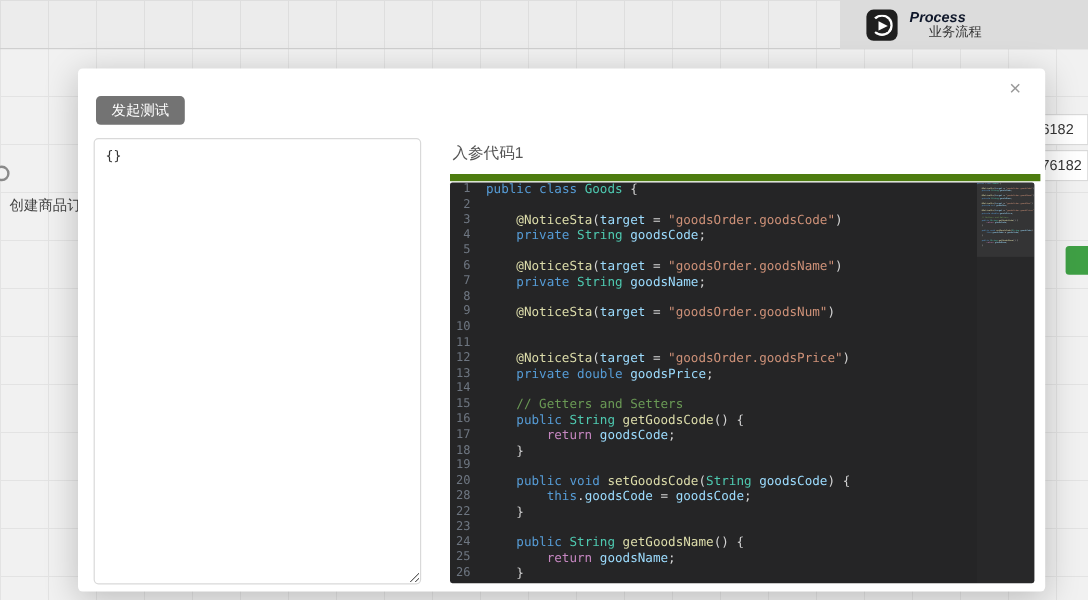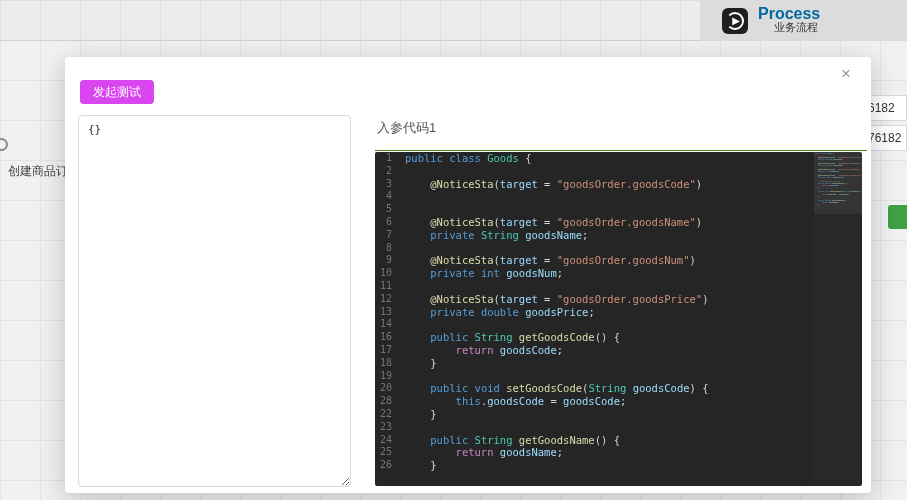--- a/index.html
+++ b/index.html
@@ -26,21 +26,21 @@
   .process-logo {
     width:26px; height:26px; border-radius:6px; background:#1f1f1f;
     color:#fff; display:flex; align-items:center; justify-content:center;
     font-size:12px; position:relative;
   }
   .process-logo::before {
     content:""; position:absolute; inset:4px; border:2px solid #fff; border-radius:50%;
     border-left-color:transparent;
   }
   .process-logo span { position:relative; font-size:10px; left:1px; }
-  .process-title { font-size:16px; font-weight:bold; color:#0369a1; line-height:14px; }
+  .process-title { font-size:12px; font-weight:bold; color:#0f172a; line-height:14px;font-style:italic; }
   .process-sub   { font-size:11px; color:#333; line-height:13px;margin-left:16px; }
 
   .left-node-label { position:absolute; left:8px; top:163px; font-size:12px; color:#444; }
   .left-circle-icon {
     position:absolute; left:-5px; top:138px; width:13px; height:13px;
     border:2px solid #8a8a8a; border-radius:50%; background:#f1f1f1;
   }
   .chip {
     position:absolute; right:0; width:48px; height:26px; background:#fff;
     border:1px solid #d9d9d9; font-size:12px; color:#333;
@@ -59,34 +59,34 @@
     background:#fff; border-radius:4px;
     box-shadow:0 6px 28px rgba(0,0,0,0.22);
     z-index:10;
   }
   .close {
     position:absolute; right:14px; top:6px; font-size:17px; color:#999;
     width:22px; height:22px; text-align:center; line-height:22px; cursor:pointer;
   }
   .test-btn {
     position:absolute; left:15px; top:23px; height:24px; padding:0 13px;
-    background:#d946ef; color:#fff; border:none; border-radius:4px;
+    background:#737373; color:#fff; border:none; border-radius:4px;
     font-size:12px; font-family:"Liberation Sans", sans-serif; cursor:pointer;
   }
   .params-input {
     position:absolute; left:13px; top:58px; width:273px; height:372px;
     border:1px solid #d9d9d9; border-radius:4px; padding:7px 9px;
     font-size:11px; color:#333; font-family:"DejaVu Sans Mono", monospace;
     resize:both; outline:none;
   }
 
   .tabs {
     position:absolute; left:310px; top:58px; width:492px; height:36px;
     display:flex; align-items:flex-start; gap:28px;
-    border-bottom:1px solid #4d7c0f; font-size:13px;
+    border-bottom:6px solid #4d7c0f; font-size:13px;
   }
   .tab { padding:4px 2px 10px; color:#555; cursor:pointer; }
   .tab.active { color:#1677ff; border-bottom:2px solid #1677ff; margin-bottom:-1px; }
 
   
   .editor {
     position:absolute; left:310px; top:95px; width:487px; height:334px;
     background:#252526; overflow:hidden; border-radius:2px;
     font-family:"DejaVu Sans Mono", monospace;
   }
@@ -142,31 +142,32 @@
 
   <div class="tabs">
     <div class="tab">入参代码1</div>
   </div>
 
   <div class="editor">
     <div id="code-lines">
         <div class="cl"><span class="ln">1</span><span class="ct"><span class="kw">public</span> <span class="kw">class</span> <span class="ty">Goods</span> {</span></div>
         <div class="cl"><span class="ln">2</span><span class="ct"></span></div>
         <div class="cl"><span class="ln">3</span><span class="ct">    <span class="an">@NoticeSta</span>(<span class="id">target</span> = <span class="st">"goodsOrder.goodsCode"</span>)</span></div>
-        <div class="cl"><span class="ln">4</span></div>
+        <div class="cl"><span class="ln">4</span><span class="ct">    <span class="kw">private</span> <span class="ty">String</span> <span class="id">goodsCode</span>;</span></div>
         <div class="cl"><span class="ln">5</span><span class="ct"></span></div>
         <div class="cl"><span class="ln">6</span><span class="ct">    <span class="an">@NoticeSta</span>(<span class="id">target</span> = <span class="st">"goodsOrder.goodsName"</span>)</span></div>
         <div class="cl"><span class="ln">7</span><span class="ct">    <span class="kw">private</span> <span class="ty">String</span> <span class="id">goodsName</span>;</span></div>
         <div class="cl"><span class="ln">8</span><span class="ct"></span></div>
         <div class="cl"><span class="ln">9</span><span class="ct">    <span class="an">@NoticeSta</span>(<span class="id">target</span> = <span class="st">"goodsOrder.goodsNum"</span>)</span></div>
-        <div class="cl"><span class="ln">10</span><span class="ct">    <span class="kw">private</span> <span class="kw">int</span> <span class="id">goodsNum</span>;</span></div>
+        <div class="cl"><span class="ln">10</span></div>
         <div class="cl"><span class="ln">11</span><span class="ct"></span></div>
         <div class="cl"><span class="ln">12</span><span class="ct">    <span class="an">@NoticeSta</span>(<span class="id">target</span> = <span class="st">"goodsOrder.goodsPrice"</span>)</span></div>
         <div class="cl"><span class="ln">13</span><span class="ct">    <span class="kw">private</span> <span class="kw">double</span> <span class="id">goodsPrice</span>;</span></div>
         <div class="cl"><span class="ln">14</span><span class="ct"></span></div>
+        <div class="cl"><span class="ln">15</span><span class="ct">    <span class="cm">// Getters and Setters</span></span></div>
         <div class="cl"><span class="ln">16</span><span class="ct">    <span class="kw">public</span> <span class="ty">String</span> <span class="fn">getGoodsCode</span>() {</span></div>
         <div class="cl"><span class="ln">17</span><span class="ct">        <span class="kw2">return</span> <span class="id">goodsCode</span>;</span></div>
         <div class="cl"><span class="ln">18</span><span class="ct">    }</span></div>
         <div class="cl"><span class="ln">19</span><span class="ct"></span></div>
         <div class="cl"><span class="ln">20</span><span class="ct">    <span class="kw">public</span> <span class="kw">void</span> <span class="fn">setGoodsCode</span>(<span class="ty">String</span> <span class="id">goodsCode</span>) {</span></div>
         <div class="cl"><span class="ln">28</span><span class="ct">        <span class="kw">this</span>.<span class="id">goodsCode</span> = <span class="id">goodsCode</span>;</span></div>
         <div class="cl"><span class="ln">22</span><span class="ct">    }</span></div>
         <div class="cl"><span class="ln">23</span><span class="ct"></span></div>
         <div class="cl"><span class="ln">24</span><span class="ct">    <span class="kw">public</span> <span class="ty">String</span> <span class="fn">getGoodsName</span>() {</span></div>
         <div class="cl"><span class="ln">25</span><span class="ct">        <span class="kw2">return</span> <span class="id">goodsName</span>;</span></div>

